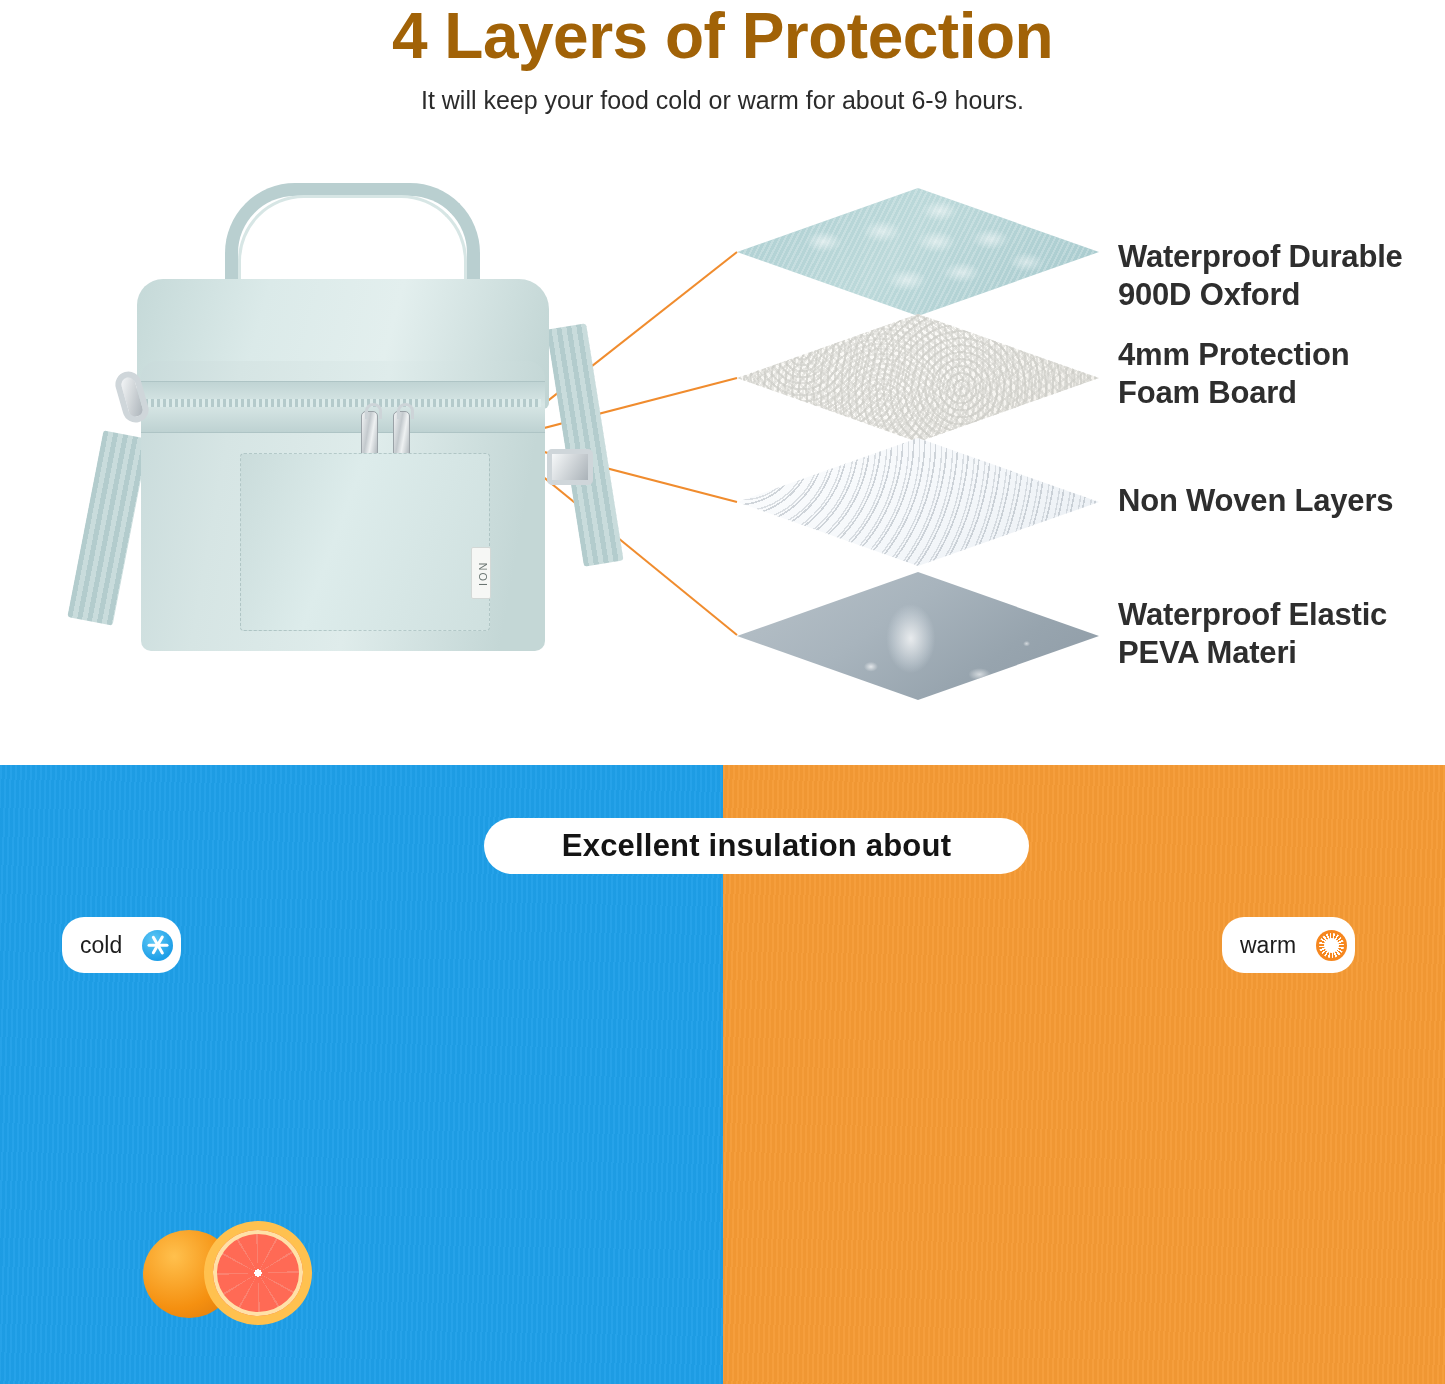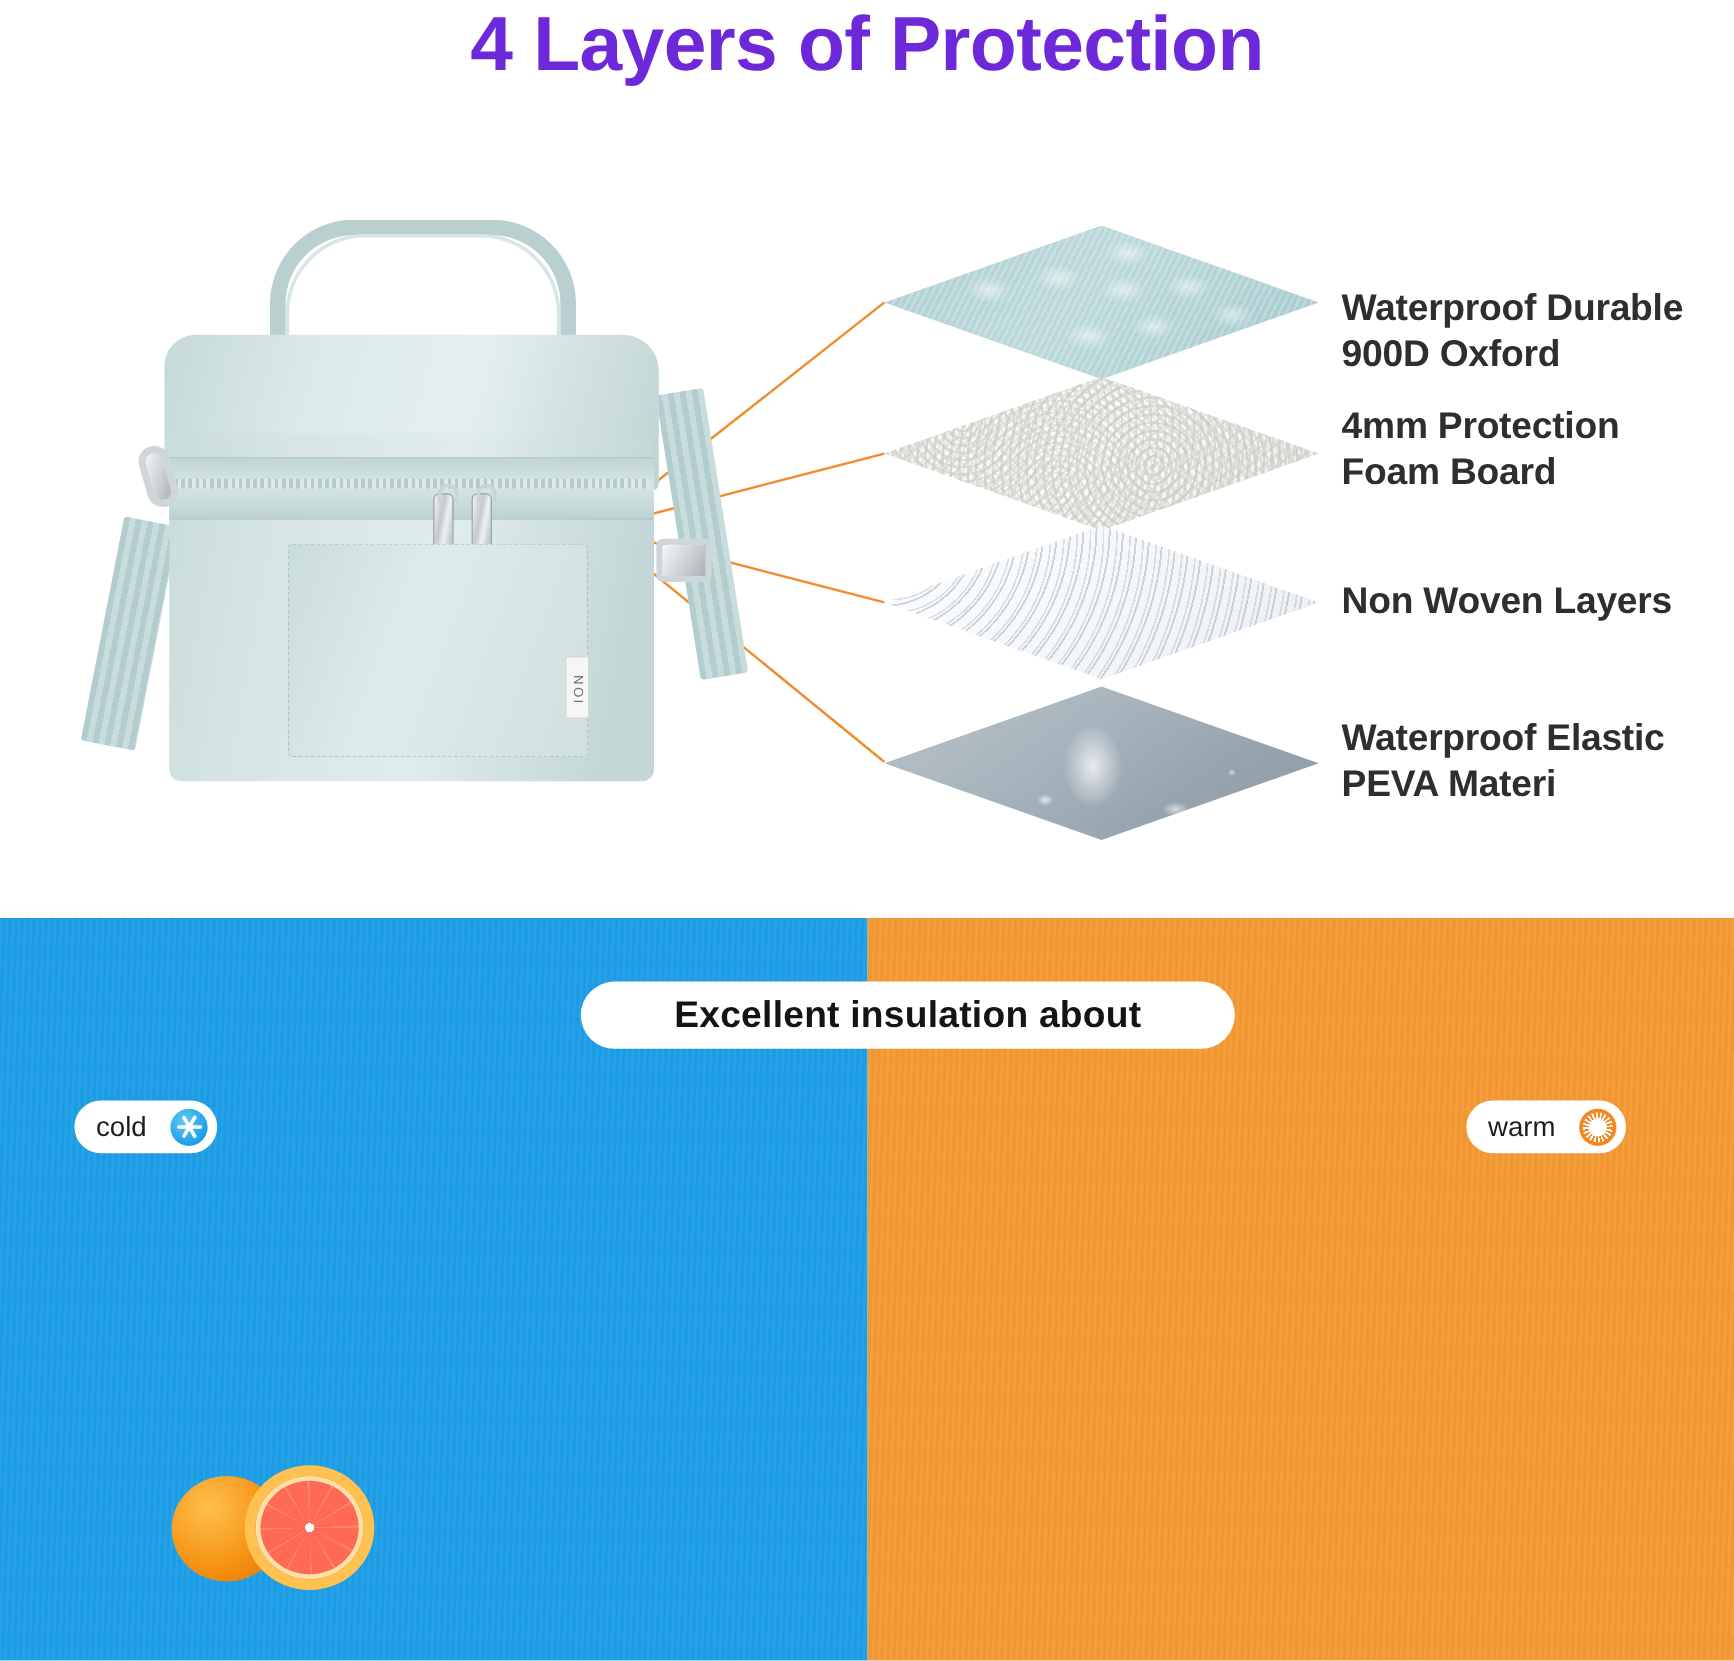--- a/index.html
+++ b/index.html
@@ -19,21 +19,21 @@
 
   
   .hero-title {
     position: absolute;
     top: 2px;
     left: 0;
     width: 1445px;
     text-align: center;
     font-size: 64px;
     font-weight: bold;
-    color: #6d28d9;
+    color: #a16207;
     letter-spacing: -0.5px;
     line-height: 1.08;
     white-space: nowrap;
   }
   .hero-sub {
     position: absolute;
     top: 86px;
     left: 0;
     width: 1445px;
     text-align: center;
@@ -258,21 +258,21 @@
     align-items: center;
     justify-content: center;
     font-size: 31px;
     font-weight: bold;
     color: #141414;
     letter-spacing: 0.2px;
   }
 
   .badge {
     position: absolute;
-    height: 44px;
+    height: 56px;
     background: #ffffff;
     border-radius: 22px;
     display: flex;
     align-items: center;
     padding: 0 8px 0 18px;
     gap: 20px;
     font-size: 23px;
     color: #1c1c1c;
   }
   .badge-cold { left: 62px; top: 917px; }
@@ -339,20 +339,21 @@
     border: 9px solid #ffc14f;
     box-shadow: inset 0 0 0 4px #ffe1a8;
   }
 </style>
 </head>
 <body>
 
 <div id="page">
 
   <div class="hero-title">4 Layers of Protection</div>
+  <div class="hero-sub">It will keep your food cold or warm for about 6-9 hours.</div>
 
   <div class="top-panel">
 
     <svg class="connectors" viewBox="0 0 1445 625">
       <line x1="498" y1="310" x2="737" y2="122" stroke="#F08C2E" stroke-width="2"></line>
       <line x1="498" y1="310" x2="737" y2="248" stroke="#F08C2E" stroke-width="2"></line>
       <line x1="498" y1="310" x2="737" y2="372" stroke="#F08C2E" stroke-width="2"></line>
       <line x1="498" y1="310" x2="737" y2="505" stroke="#F08C2E" stroke-width="2"></line>
       <circle cx="498" cy="310" r="11" fill="#F08C2E"></circle>
     </svg>

